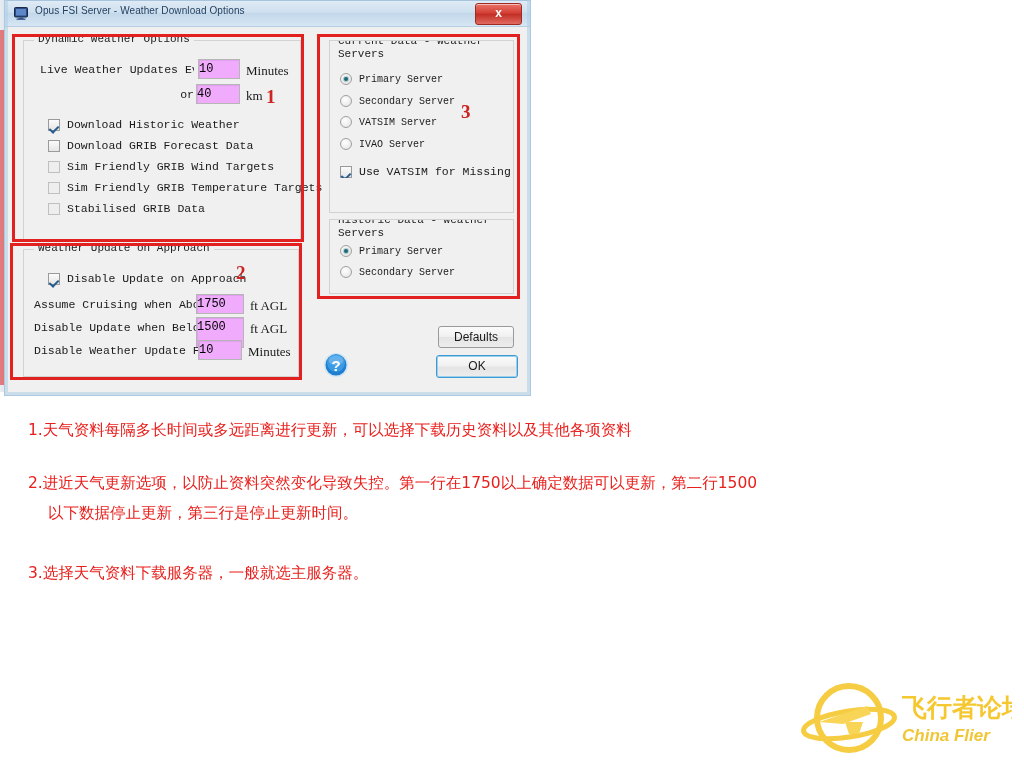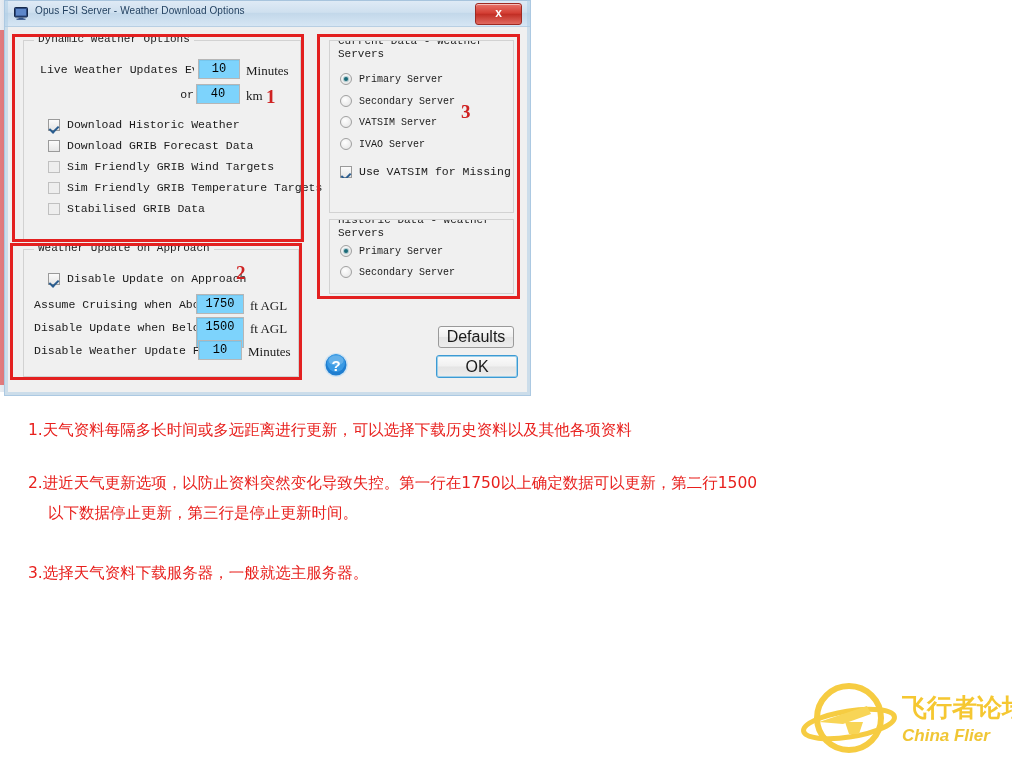--- a/index.html
+++ b/index.html
@@ -87,24 +87,24 @@
     font-family:"Liberation Serif", serif;
   }
   .fieldlabel {
     position:absolute; overflow:hidden; text-align:right;
     font-family:"Liberation Mono", monospace; font-size:11.5px; color:#1a1a1a;
     white-space:nowrap;
   }
   .unit { position:absolute; font-family:Liberation Serif, serif; font-size:13px; color:#1a1a1a; }
 
   .textbox {
-    position:absolute; background:#7dd3fc;
+    position:absolute; background:#f0abfc;
     border:1px solid #b6b6b6; box-sizing:border-box;
     font-family:"Liberation Mono", monospace; font-size:12px;
-    color:#000; text-align:center; line-height:18px;
+    color:#000; text-align:left; line-height:18px;
     box-shadow: inset 1px 1px 0 rgba(0,0,0,.06);
   }
 
   
   .cbrow { position:absolute; display:flex; align-items:center; cursor:default; }
   .cbox {
     width:12px; height:12px; box-sizing:border-box;
     border:1px solid #9a9a9a;
     background: linear-gradient(to bottom,#fbfbfb,#e6e6e6);
     position:relative; flex:0 0 auto;
@@ -130,21 +130,21 @@
     border-radius:50%; background:#1a6a78;
     box-shadow:0 0 1px 1px rgba(26,106,120,.35);
   }
   .rblabel { margin-left:7px; font-family:"Liberation Mono", monospace; font-size:10px; color:#1a1a1a; white-space:nowrap; }
 
   
   .btn {
     position:absolute; box-sizing:border-box;
     background: linear-gradient(to bottom,#fbfbfb 0%, #f0f0f0 48%, #e4e4e4 52%, #ededed 100%);
     border:1px solid #9a9a9a; border-radius:3px;
-    font-family:"Liberation Sans", sans-serif; font-size:16px; color:#1a1a1a;
+    font-family:"Liberation Sans", sans-serif; font-size:12px; color:#1a1a1a;
     text-align:center; cursor:pointer;
   }
   .btn.focus { border-color:#3c9ad4; box-shadow:0 0 0 1px #9ccfe9 inset; }
 
   .helpicon { position:absolute; width:26px; height:26px; }
 
   
   .annot {
     position:absolute; color:#e8201d;
     font-family:"DejaVu Sans", sans-serif;

